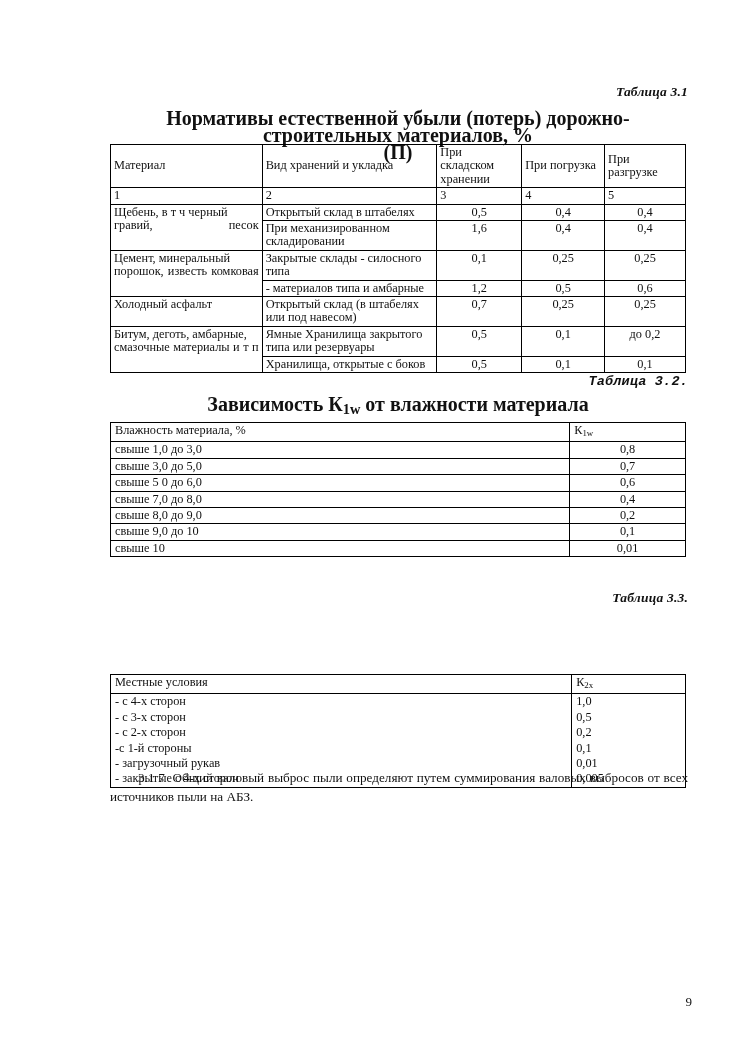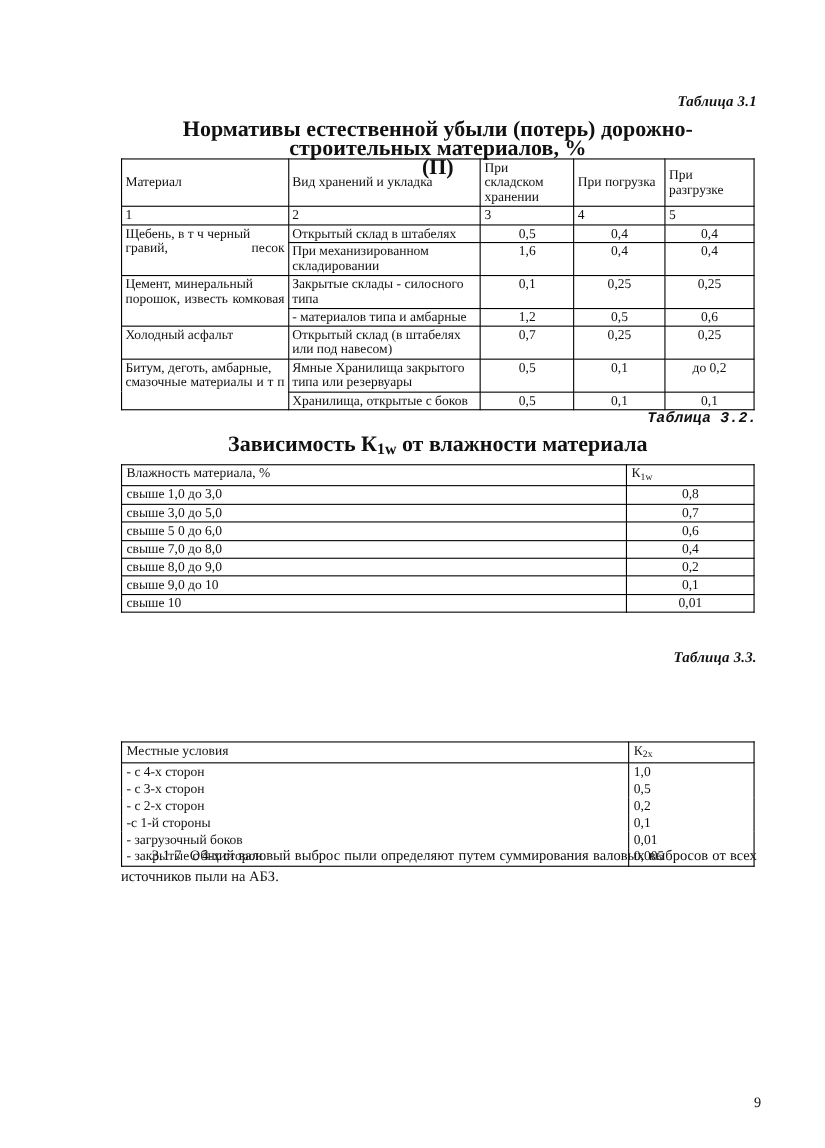--- a/index.html
+++ b/index.html
@@ -248,21 +248,21 @@
       </tr>
       <tr>
         <td class="nb-t nb-b">- с 2-х сторон</td>
         <td class="val nb-t nb-b">0,2</td>
       </tr>
       <tr>
         <td class="nb-t nb-b">-с 1-й стороны</td>
         <td class="val nb-t nb-b">0,1</td>
       </tr>
       <tr>
-        <td class="nb-t nb-b">- загрузочный боков</td>
+        <td class="nb-t nb-b">- загрузочный рукав</td>
         <td class="val nb-t nb-b">0,01</td>
       </tr>
       <tr>
         <td class="nb-t">- закрытые с 4-х сторон</td>
         <td class="val nb-t">0,005</td>
       </tr>
     </tbody>
   </table>
 
   <div class="para" style="top:768px;">

